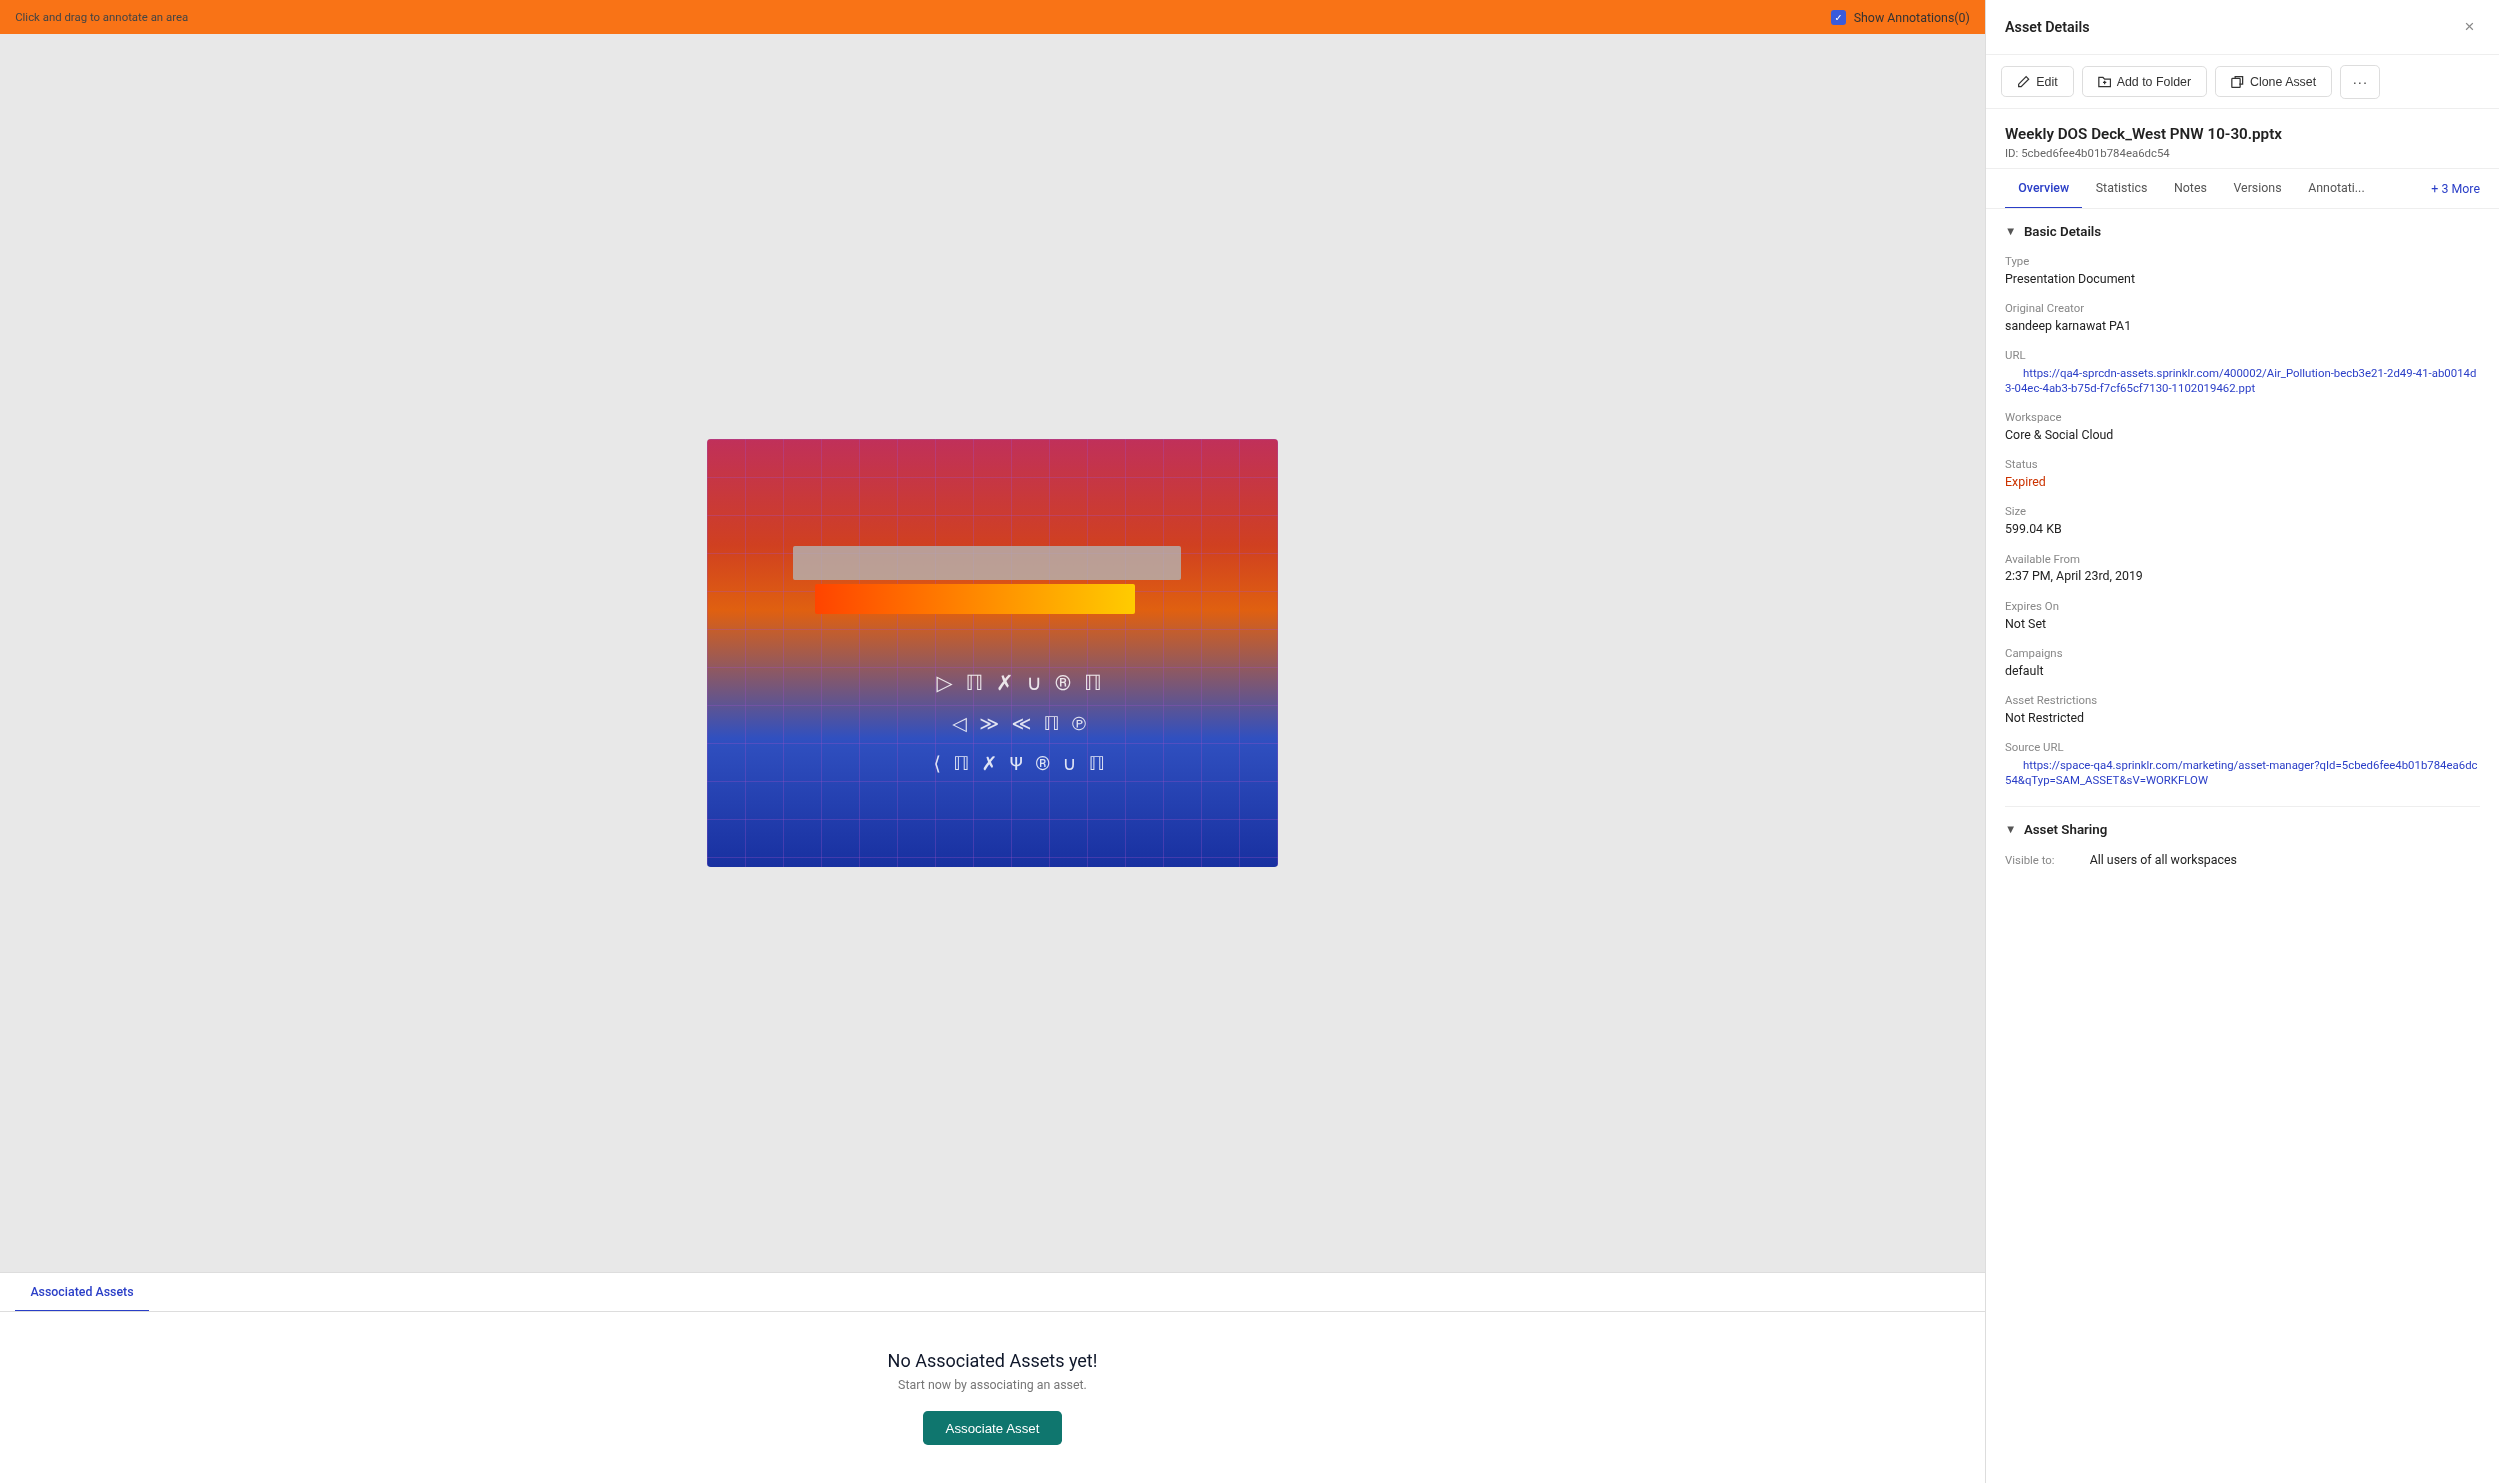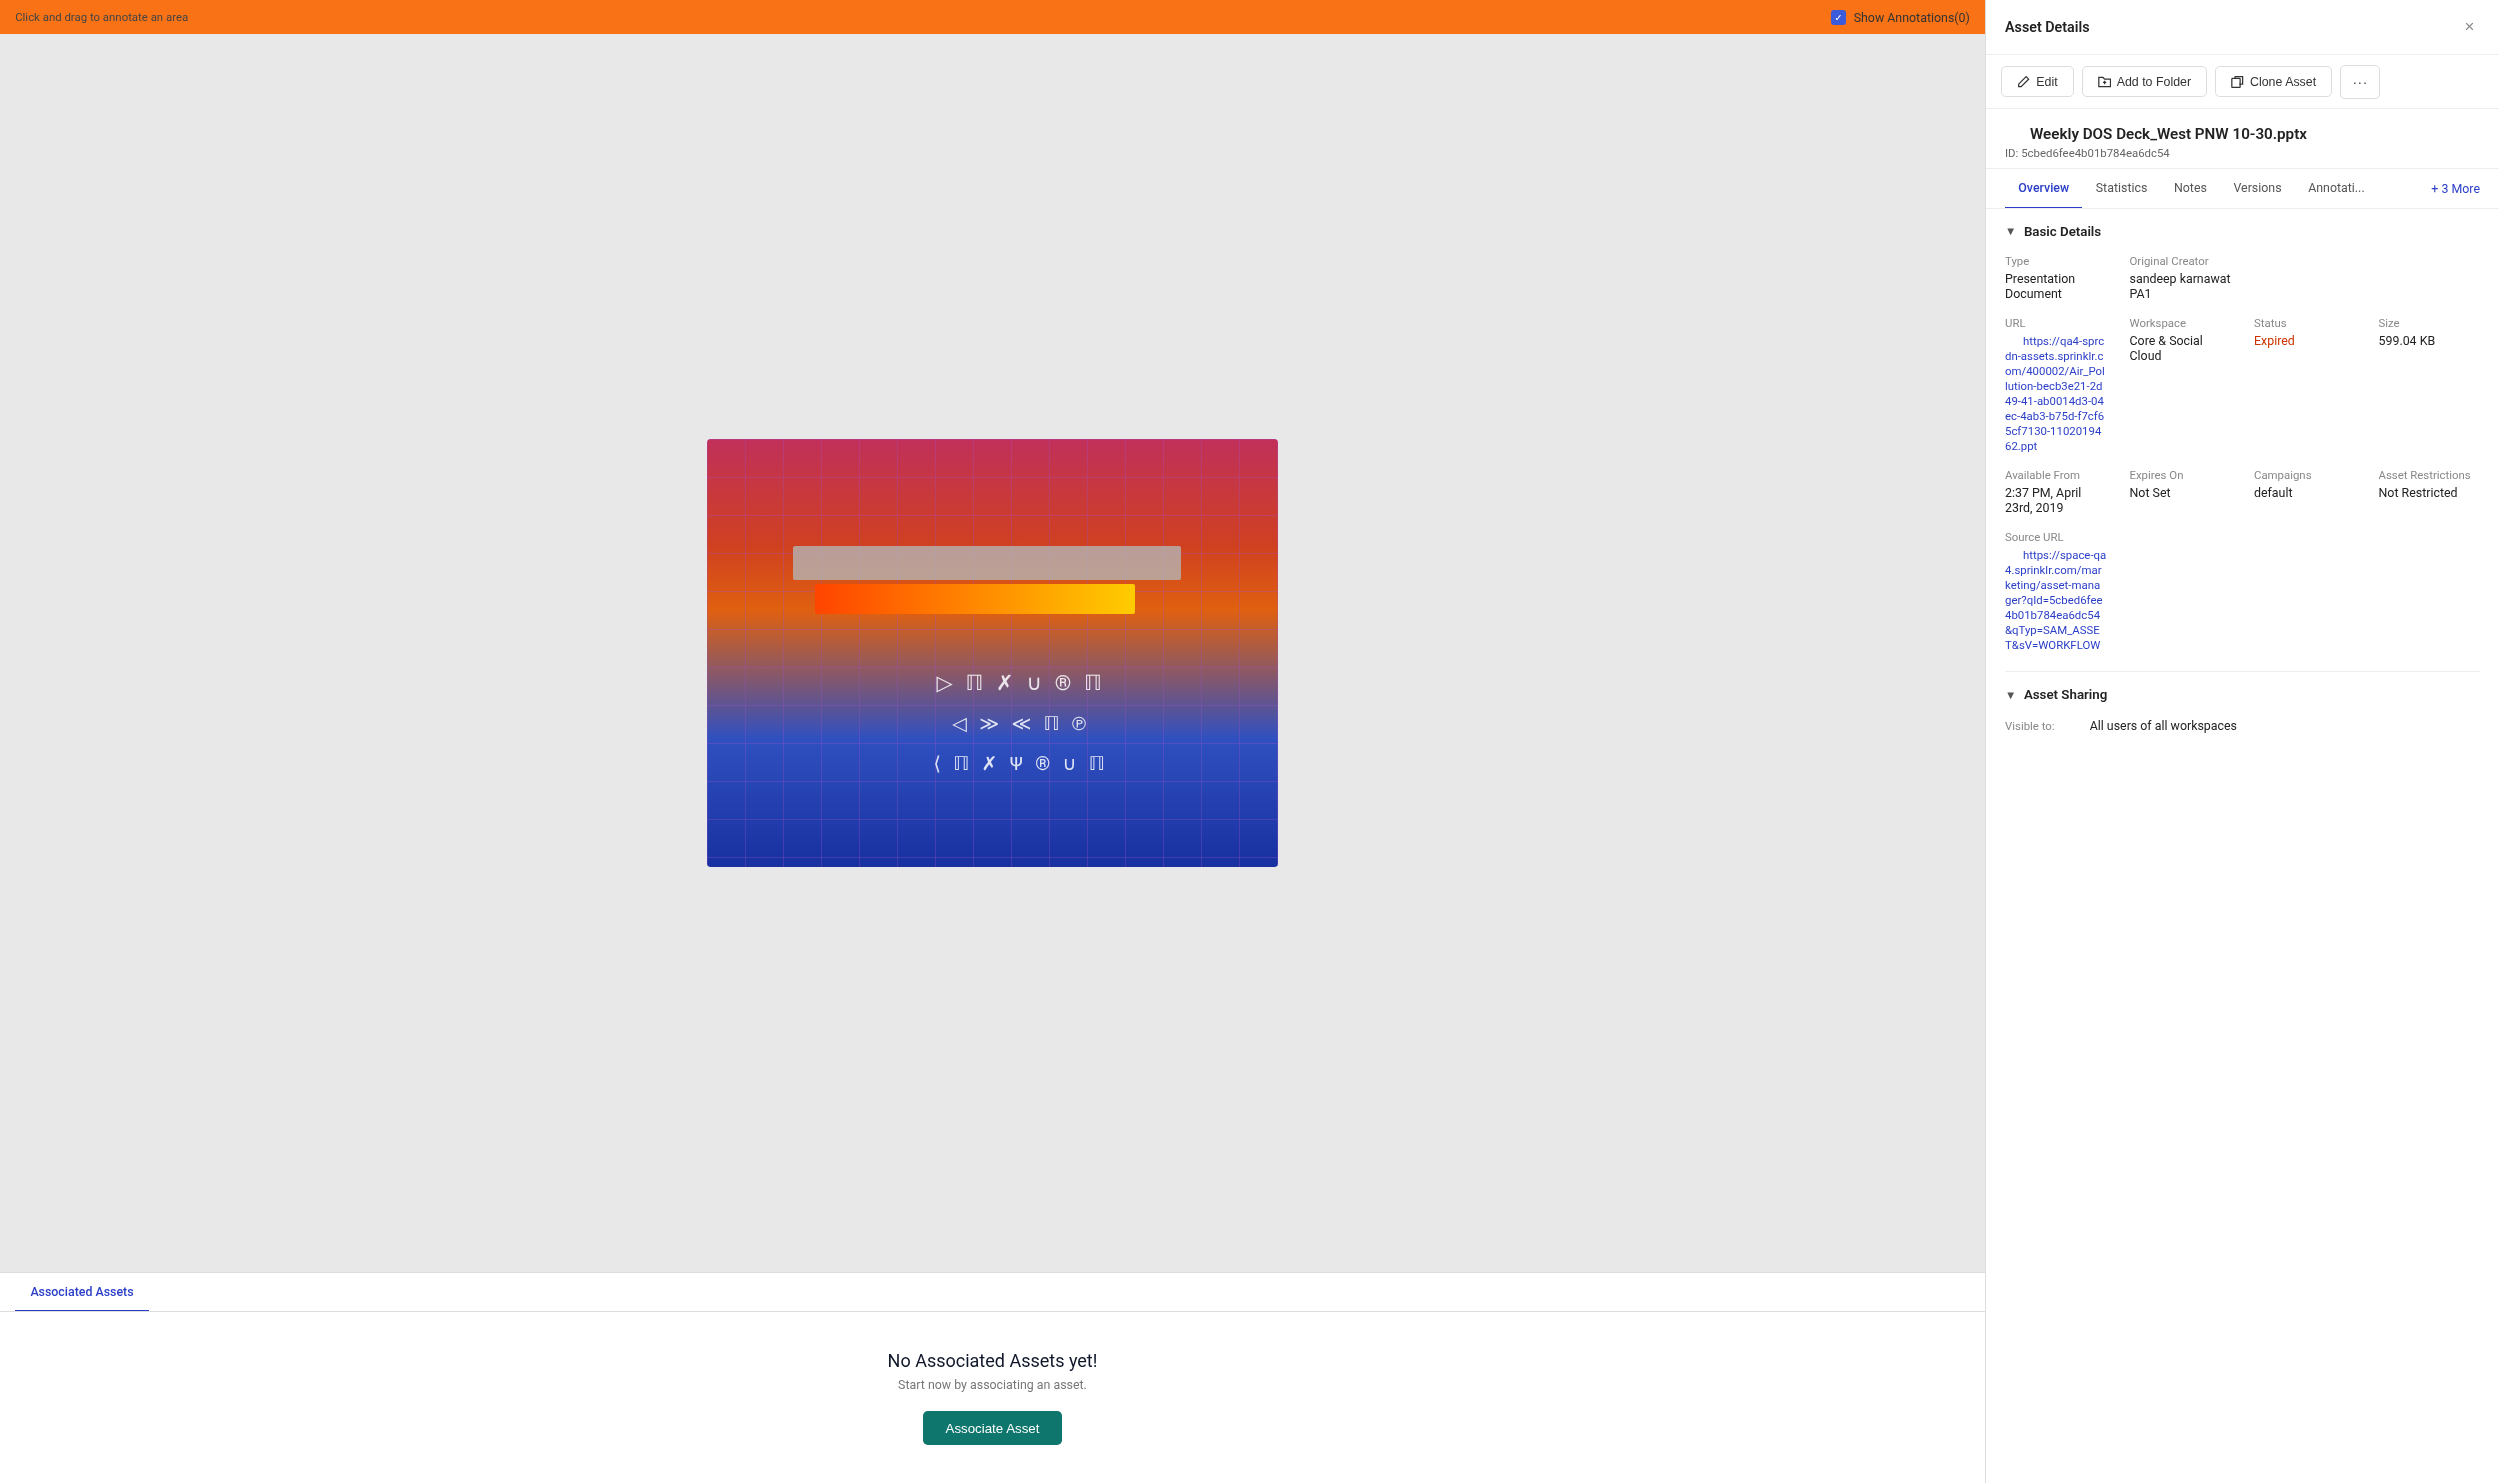--- a/index.html
+++ b/index.html
@@ -212,21 +212,20 @@
     
     .asset-info {
       padding: 15.2px 19px 7.6px;
       border-bottom: 1px solid #eee;
     }
     .asset-title {
       font-size: 15.2px;
       font-weight: 600;
       color: #222;
       margin-bottom: 3.8px;
-      margin-left: 25px;
     }
     .asset-id {
       font-size: 11.4px;
       color: #666;
     }
 
     
     .detail-tabs {
       display: flex;
       align-items: center;
@@ -273,21 +272,21 @@
       font-weight: 600;
       color: #222;
     }
     .section-toggle {
       color: #555;
       font-size: 11.4px;
       cursor: pointer;
     }
     .details-grid {
       display: grid;
-      grid-template-columns: 1fr 1fr 1fr 1fr;
+      grid-template-columns: 1fr;
       gap: 15.2px 23px;
       margin-bottom: 19px;
     }
     .detail-field {}
     .detail-label {
       font-size: 11.4px;
       color: #888;
       margin-bottom: 2.9px;
     }
     .detail-value {

